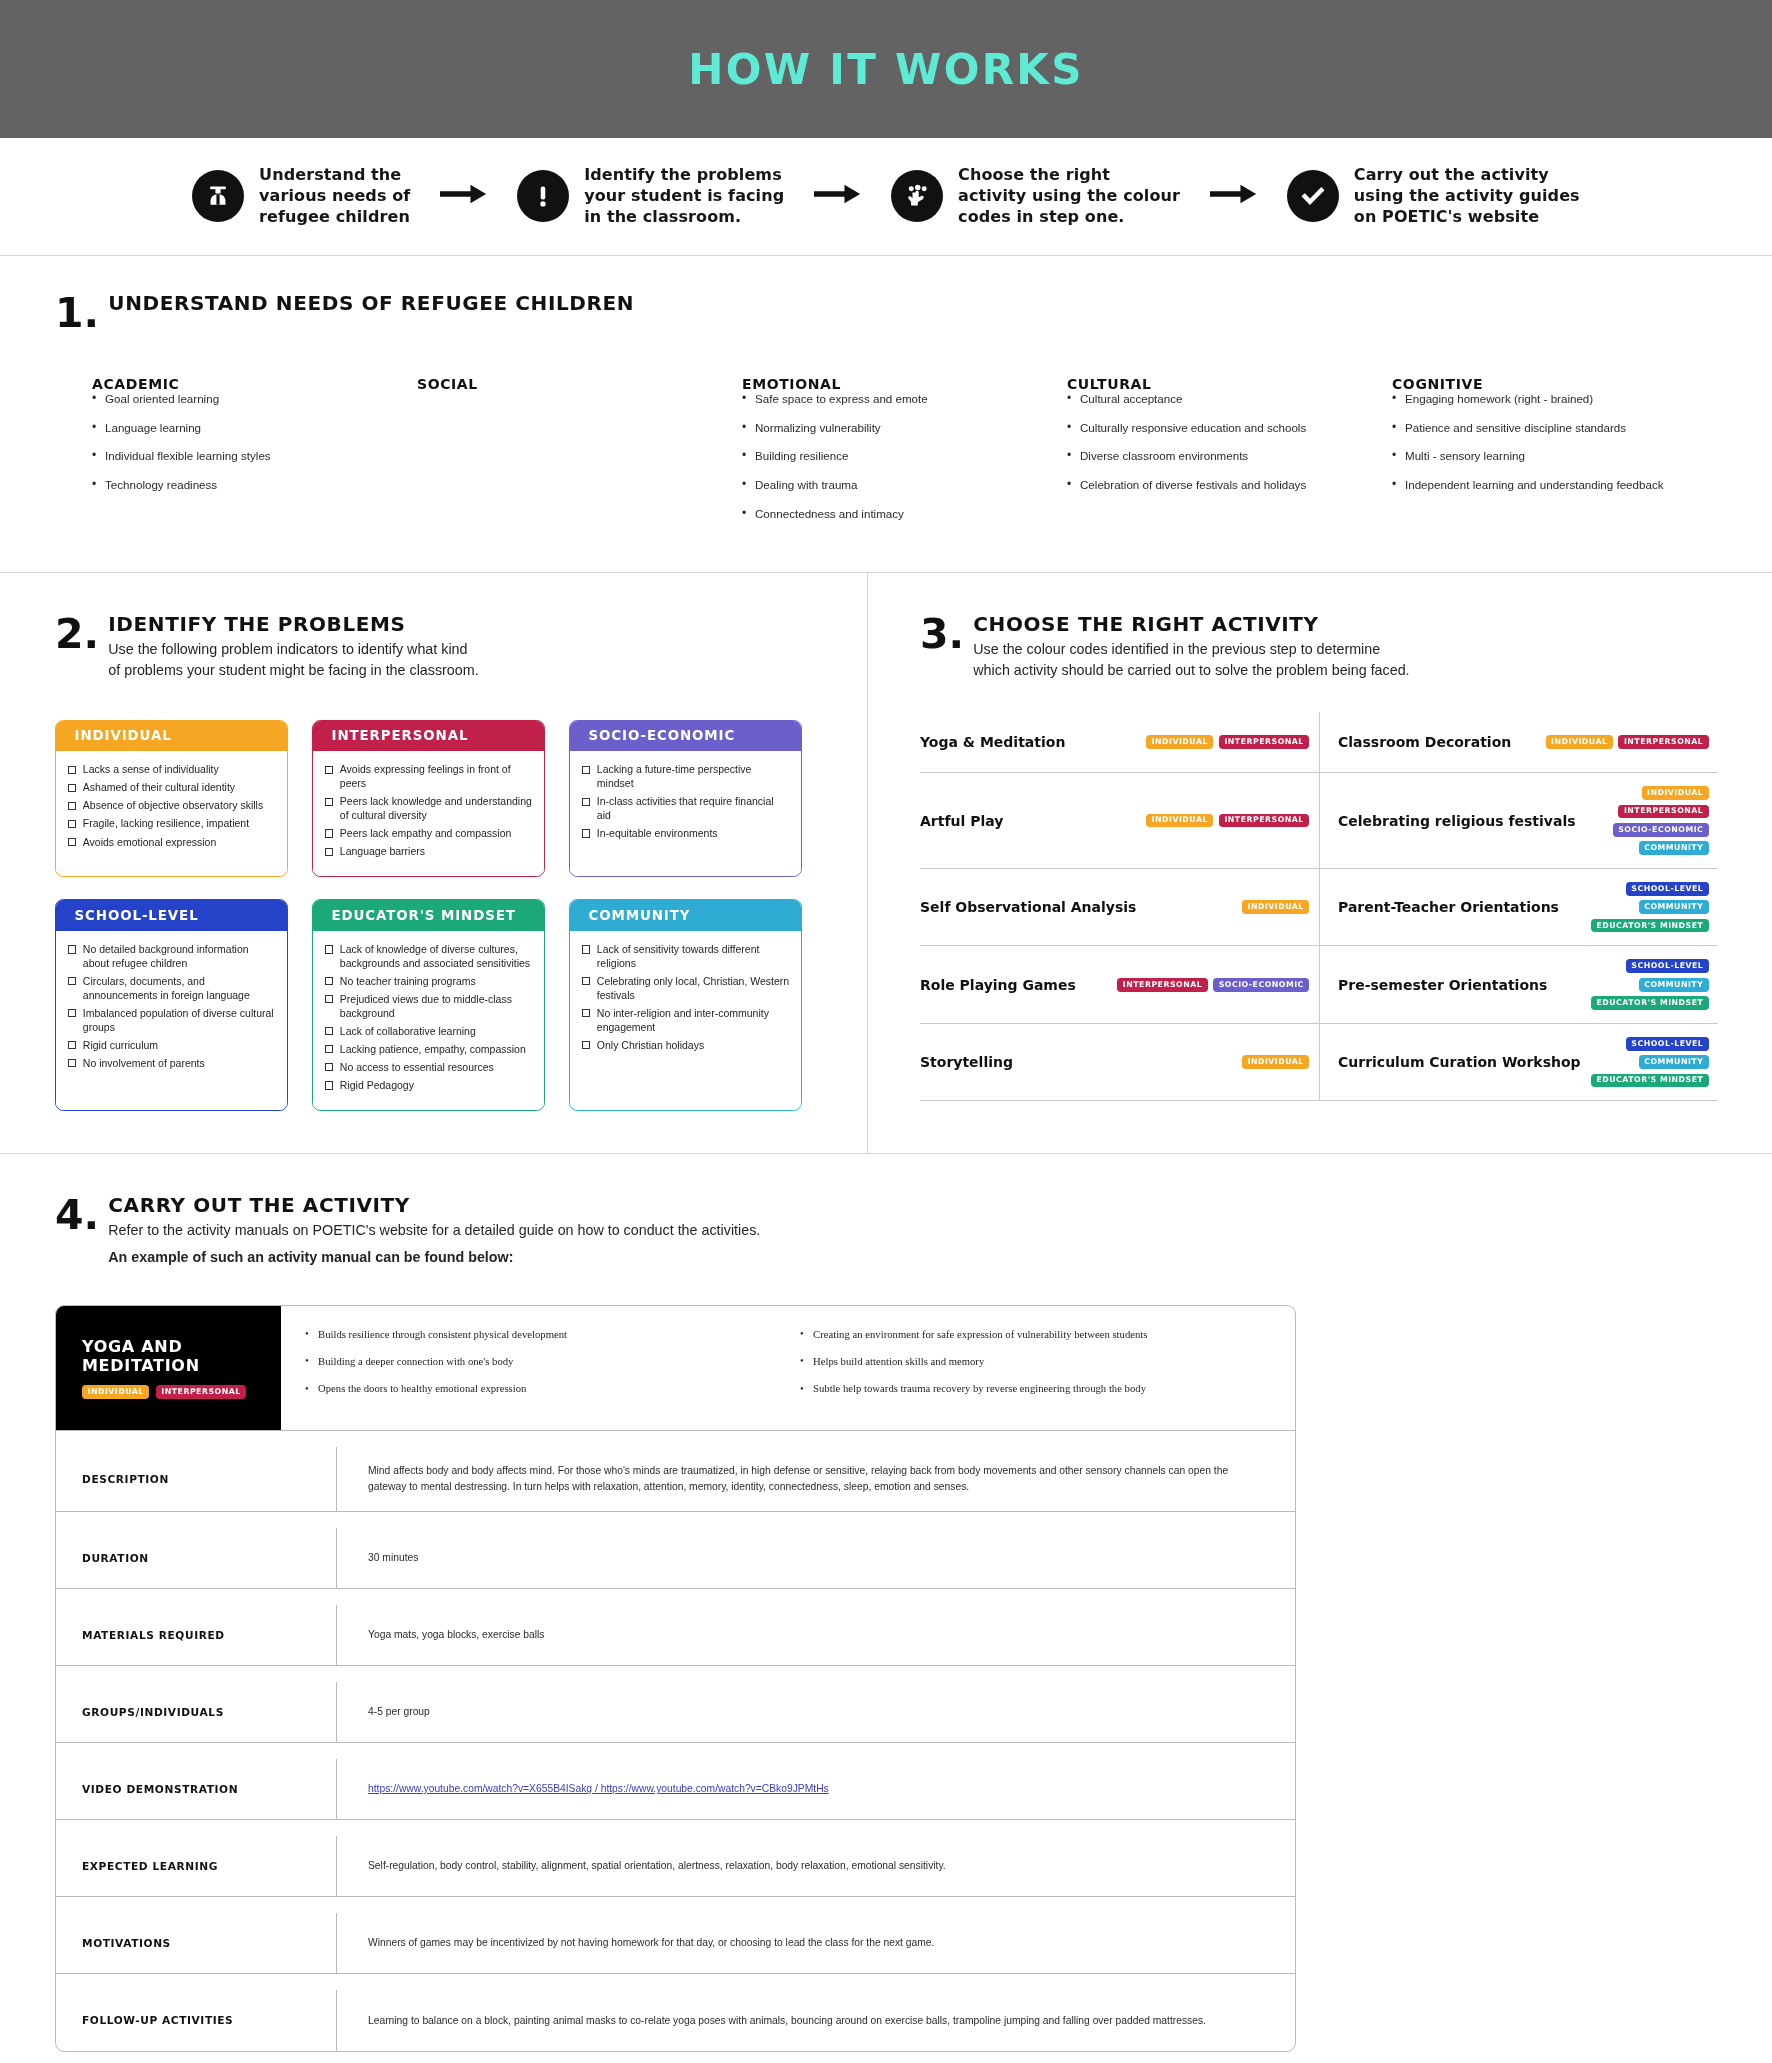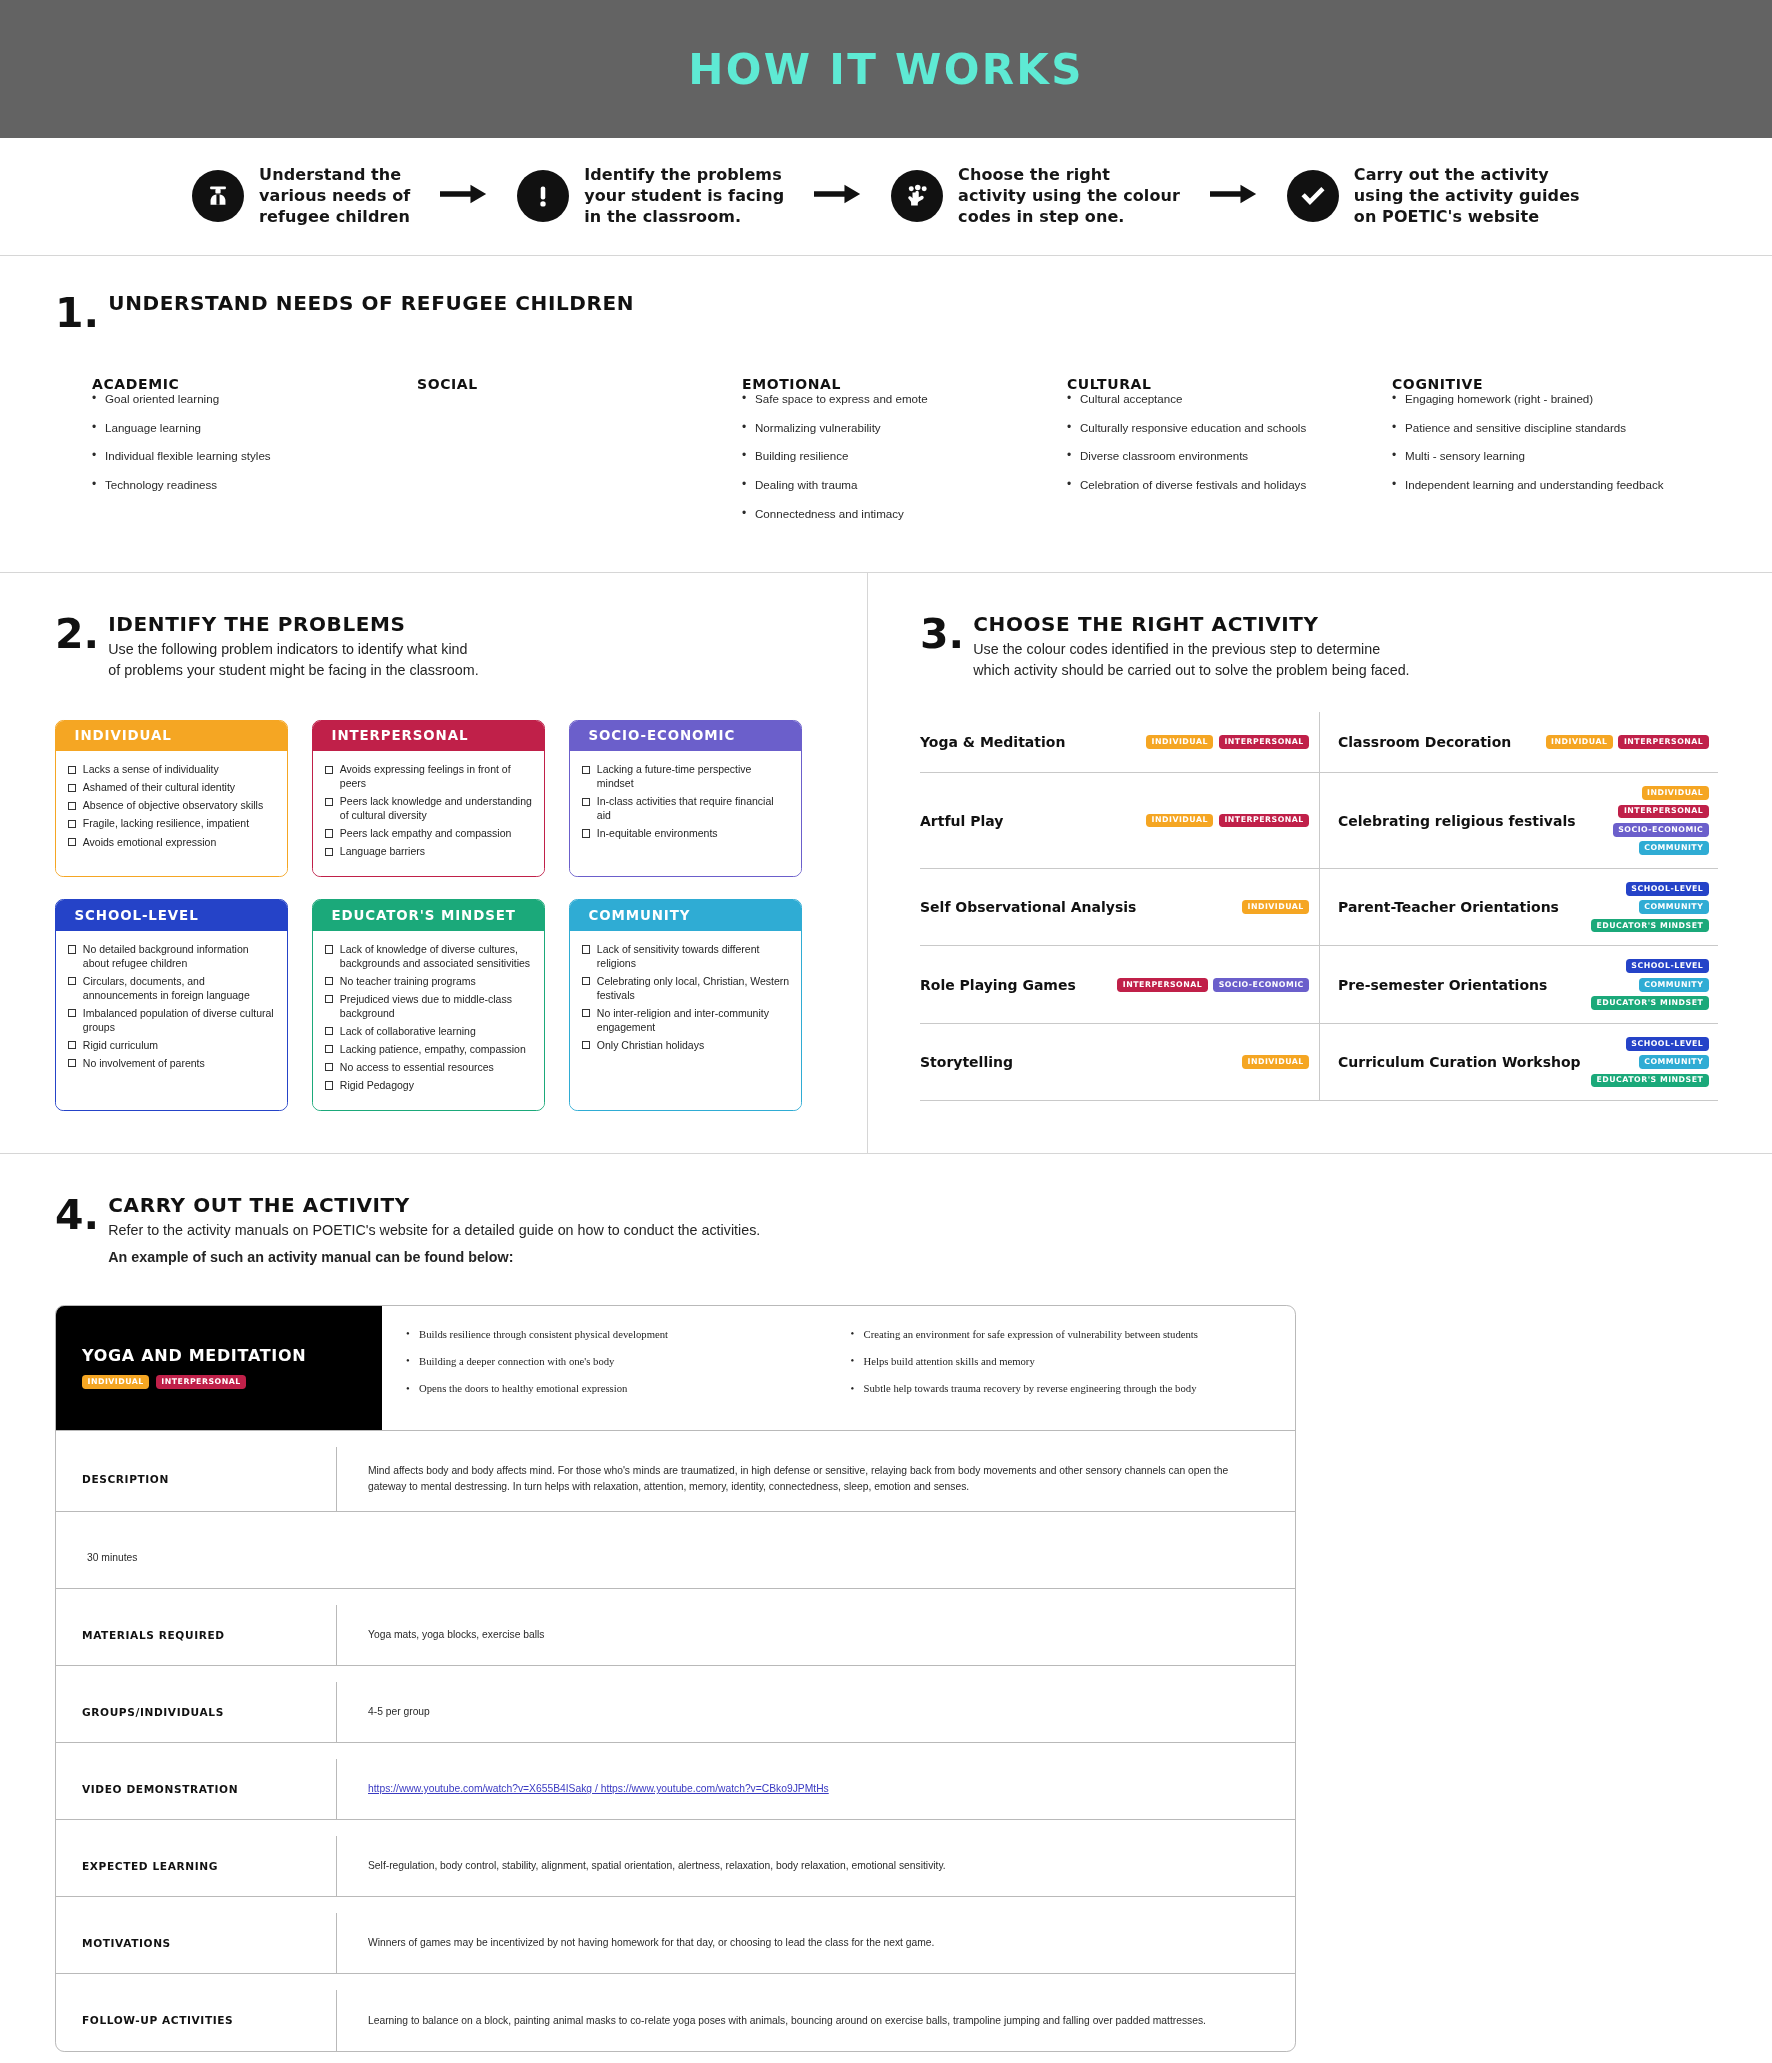--- a/index.html
+++ b/index.html
@@ -141,21 +141,21 @@
 
   
   .step4 { padding: 39px 55px 55px 55px; }
   .manual {
     margin-top: 37px; width: 1241px;
     border: 0.9px solid #b9b9b9; border-radius: 9.2px;
     overflow: hidden; background: #fff;
   }
   .manual-top { display: flex; border-bottom: 0.9px solid #b9b9b9; }
   .manual-title-cell {
-    width: 326px; background: #000000; color: #fff;
+    width: 225px; background: #000000; color: #fff;
     padding: 28px 20px 28px 26px; flex: 0 0 auto;
     display: flex; flex-direction: column; justify-content: center;
   }
   .manual-title {
     font-size: 16px; font-weight: bold; letter-spacing: 0.7px;
     font-family: "DejaVu Sans", sans-serif; margin-bottom: 10px;
   }
   .manual-tags { display: flex; gap: 6.5px; }
   .manual-benefits {
     flex: 1; display: grid; grid-template-columns: 1fr 1fr;
@@ -610,20 +610,21 @@
               <div class="bene">Subtle help towards trauma recovery by reverse engineering through the body</div>
             </div>
           </div>
       </div>
       <div id="manual-rows">
           <div class="manual-row">
             <div class="manual-label">DESCRIPTION</div>
             <div class="manual-value">Mind affects body and body affects mind. For those who's minds are traumatized, in high defense or sensitive, relaying back from body movements and other sensory channels can open the gateway to mental destressing. In turn helps with relaxation, attention, memory, identity, connectedness, sleep, emotion and senses.</div>
           </div>
           <div class="manual-row">
+            <div class="manual-label">DURATION</div>
             <div class="manual-value">30 minutes</div>
           </div>
           <div class="manual-row">
             <div class="manual-label">MATERIALS REQUIRED</div>
             <div class="manual-value">Yoga mats, yoga blocks, exercise balls</div>
           </div>
           <div class="manual-row">
             <div class="manual-label">GROUPS/INDIVIDUALS</div>
             <div class="manual-value">4-5 per group</div>
           </div>

